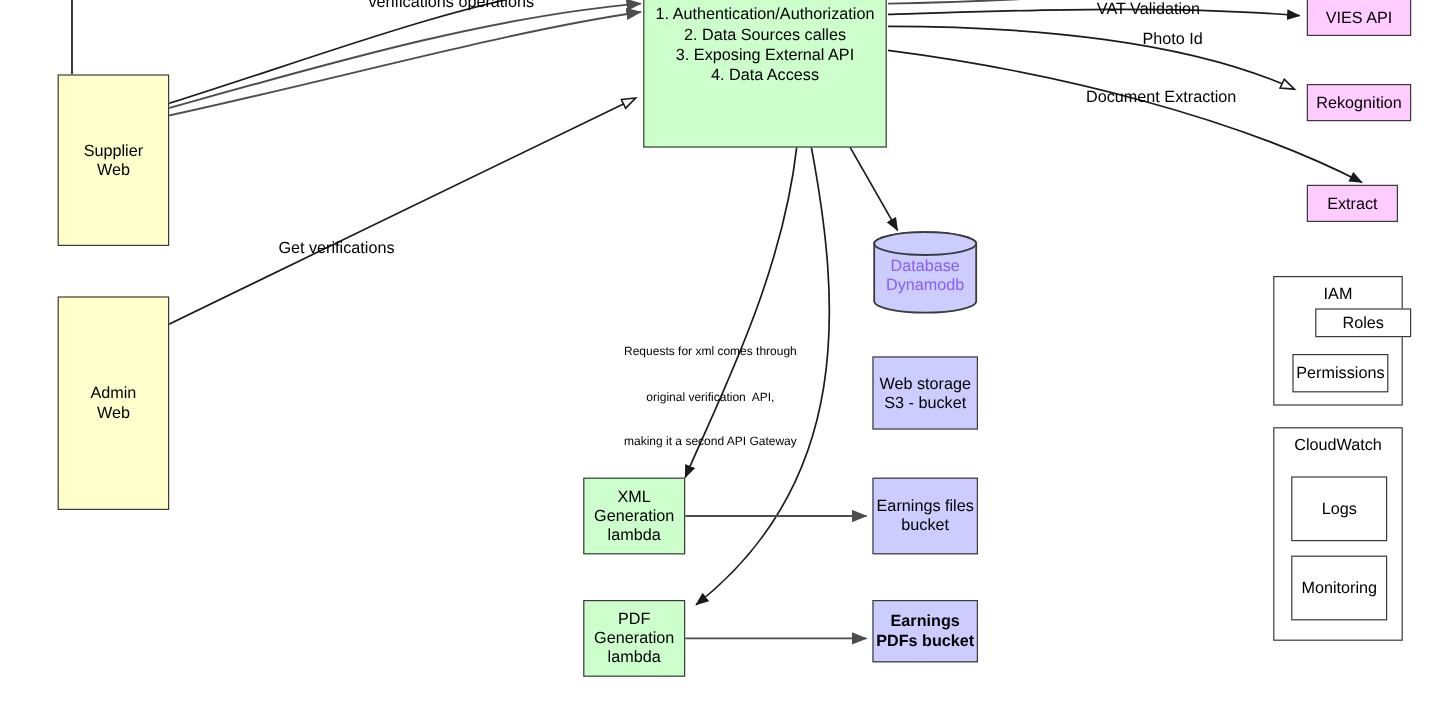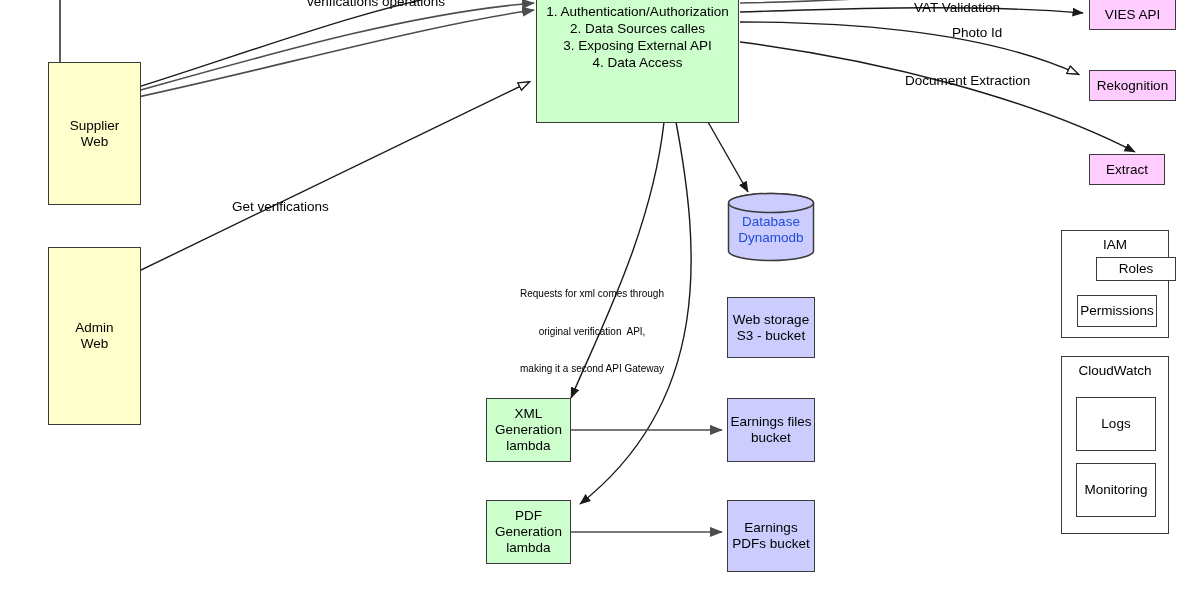--- a/index.html
+++ b/index.html
@@ -101,21 +101,21 @@
   }
   .cylinder {
     position: absolute;
   }
   .cyl-label {
     position: absolute;
     width: 100%;
     text-align: center;
     font-size: 13.5px;
     line-height: 1.2;
-    color: #1d4ed8;
+    color: #8b5cf6;
   }
 </style>
 </head>
 <body>
 
 <div id="diagram-canvas">
 
   <svg class="layer" viewBox="0 0 1200 600">
     <defs>
       <marker id="arrow-solid" markerWidth="9" markerHeight="9" refX="7.5" refY="3.2" orient="auto" markerUnits="strokeWidth">
@@ -214,21 +214,21 @@
     </div>
   </div>
 
   <div class="node fill-purple" style="left:727px; top:398px; width:88px; height:64px;">
     <div>
       <span>Earnings files</span><br>
       <span>bucket</span>
     </div>
   </div>
 
-  <div class="node fill-purple" style="left:727px; top:500px; width:88px; height:72px;">
+  <div class="node fill-purple" style="left:727px; top:500px; width:88px; height:52px;font-weight:bold;">
     <div>
       <span>Earnings</span><br>
       <span>PDFs bucket</span>
     </div>
   </div>
 
   <div class="node fill-pink" style="left:1089px; top:-1px; width:87px; height:31px;">
     <span>VIES API</span>
   </div>
 

